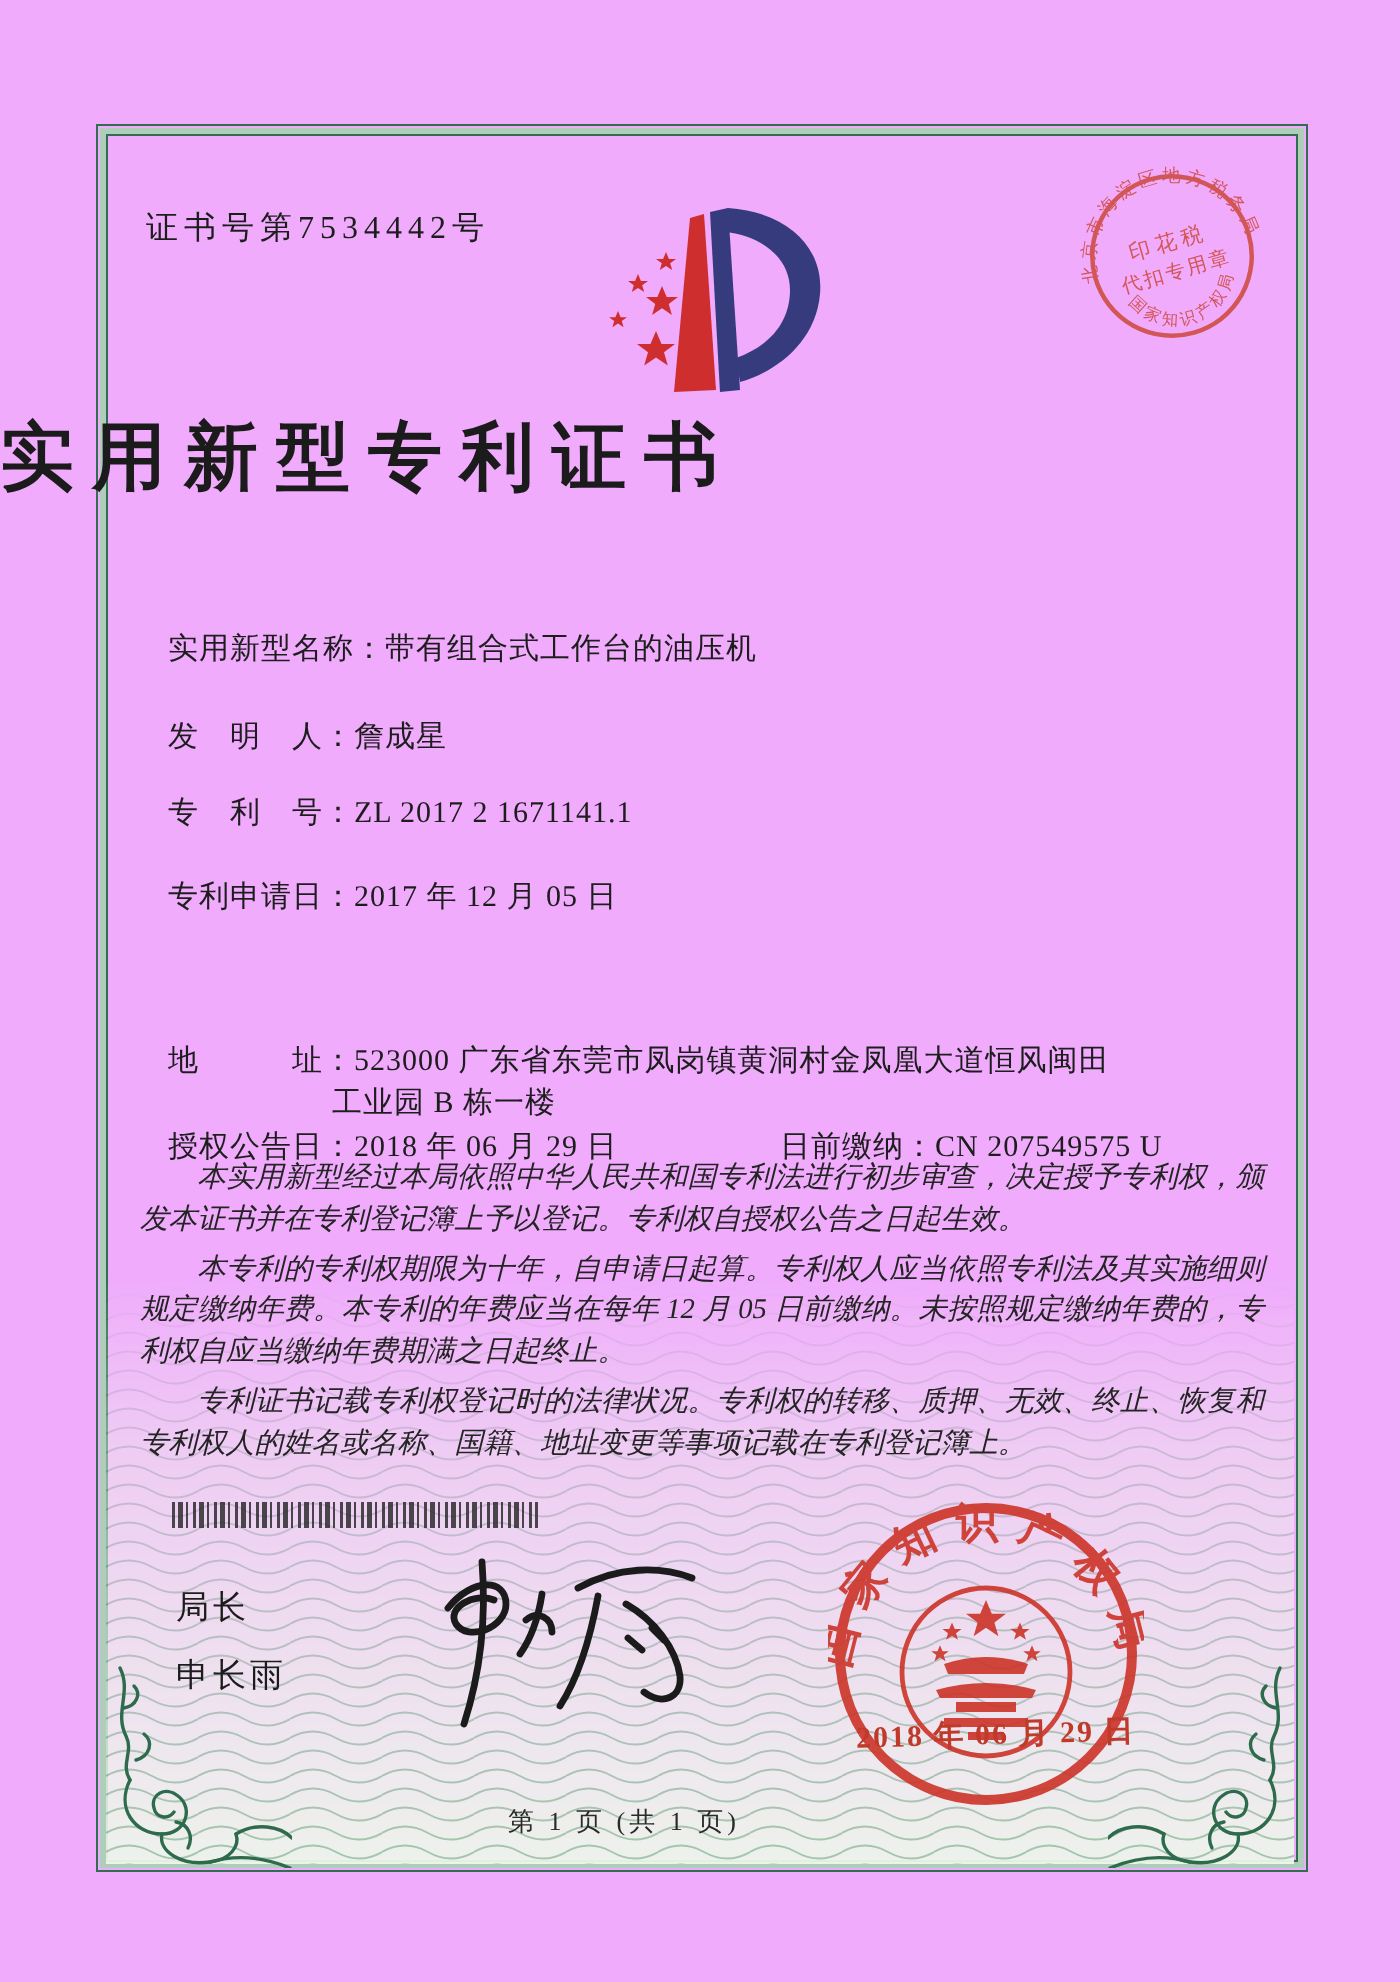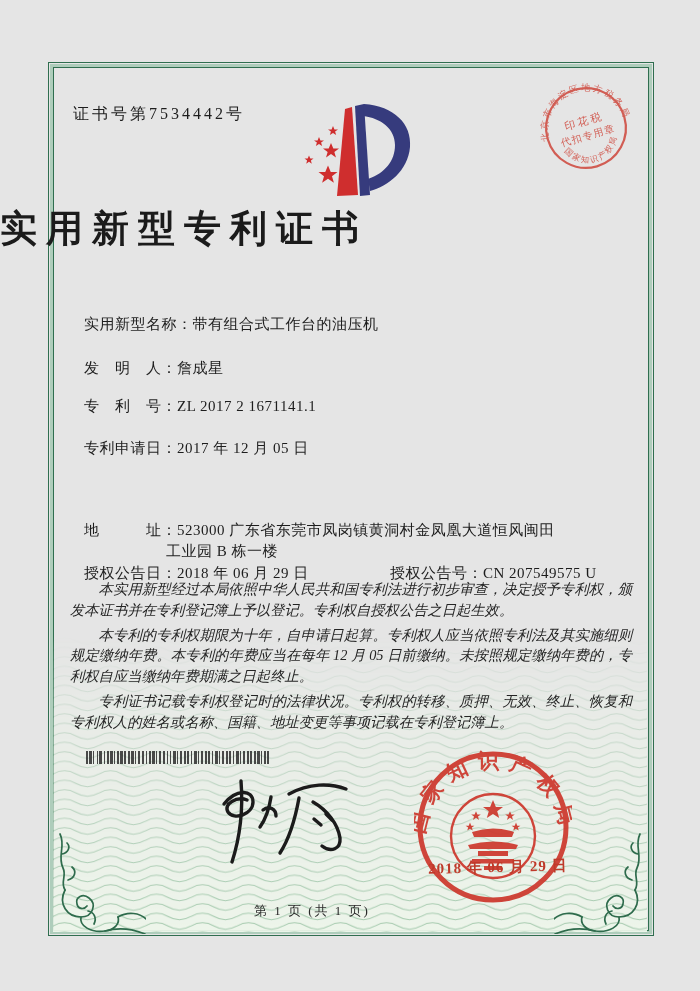--- a/index.html
+++ b/index.html
@@ -1,18 +1,18 @@
 <!DOCTYPE html>
 <html><head>
 <meta charset="utf-8">
 <style>
   html,body{margin:0;padding:0;}
   body{width:700px;height:991px;overflow:hidden;background:#ffffff;
        font-family:"Liberation Serif","DejaVu Serif",serif;}
-  .page{position:relative;width:700px;height:991px;background:#e5e5e5;}
+  .page{position:relative;width:700px;height:991px;background:#f0abfc;}
   
   .frame{position:absolute;left:48px;top:62px;width:604px;height:872px;
          border:1.5px solid #2f6e4f;}
   .frame-mid{position:absolute;inset:1px;border:3px solid #aecdbb;}
   .frame-in{position:absolute;inset:0;border:1px solid #2f6e4f;}
   .waves{position:absolute;left:53px;top:636px;width:594px;height:296px;}
   .orn{position:absolute;width:96px;height:102px;}
   .orn-l{left:50px;top:832px;}
   .orn-r{left:554px;top:832px;transform:scaleX(-1);}
   
@@ -152,31 +152,35 @@
     <span class="lbl">专利申请日：</span><span class="val">2017 年 12 月 05 日</span>
   </div>
   <div class="row r6">
     <span class="lbl">地　　　址：</span><span class="val">523000 广东省东莞市凤岗镇黄洞村金凤凰大道恒风闽田</span>
   </div>
   <div class="row r6b">
     <span class="val">工业园 B 栋一楼</span>
   </div>
   <div class="row r7">
     <span class="lbl">授权公告日：</span><span class="val">2018 年 06 月 29 日</span>
-    <span class="pair2"><span class="lbl">授权公告号：</span><span class="val">CN 207549575 U</span></span>
+    <span class="pair2"><span class="lbl">日前缴纳：</span><span class="val">CN 207549575 U</span></span>
   </div>
 
   <div class="paras">
     <p>本实用新型经过本局依照中华人民共和国专利法进行初步审查，决定授予专利权，颁发本证书并在专利登记簿上予以登记。专利权自授权公告之日起生效。</p>
     <p>本专利的专利权期限为十年，自申请日起算。专利权人应当依照专利法及其实施细则规定缴纳年费。本专利的年费应当在每年 12 月 05 日前缴纳。未按照规定缴纳年费的，专利权自应当缴纳年费期满之日起终止。</p>
     <p>专利证书记载专利权登记时的法律状况。专利权的转移、质押、无效、终止、恢复和专利权人的姓名或名称、国籍、地址变更等事项记载在专利登记簿上。</p>
   </div>
 
   <div class="barcode"></div>
 
+  <div class="director">
+    <div>局长</div>
+    <div>申长雨</div>
+  </div>
 
   <svg class="sig" viewBox="0 0 168 100" aria-hidden="true">
     <g fill="none" stroke="#1b1b1b" stroke-width="3.4" stroke-linecap="round" stroke-linejoin="round">
       <path d="M28 32 C 40 17 57 17 57 30 C 57 42 38 49 32 40 C 27 32 41 24 51 28"></path>
       <path d="M45 9 C 47 34 45 62 36 90"></path>
       <path d="M75 25 C 73 38 69 48 64 55"></path>
       <path d="M67 38 C 73 33 80 37 80 44"></path>
       <path d="M93 22 C 113 11 134 11 150 17"></path>
       <path d="M103 26 C 99 48 93 67 84 81"></path>
       <path d="M117 30 C 131 38 142 52 144 66 C 145 77 135 81 126 74"></path>

